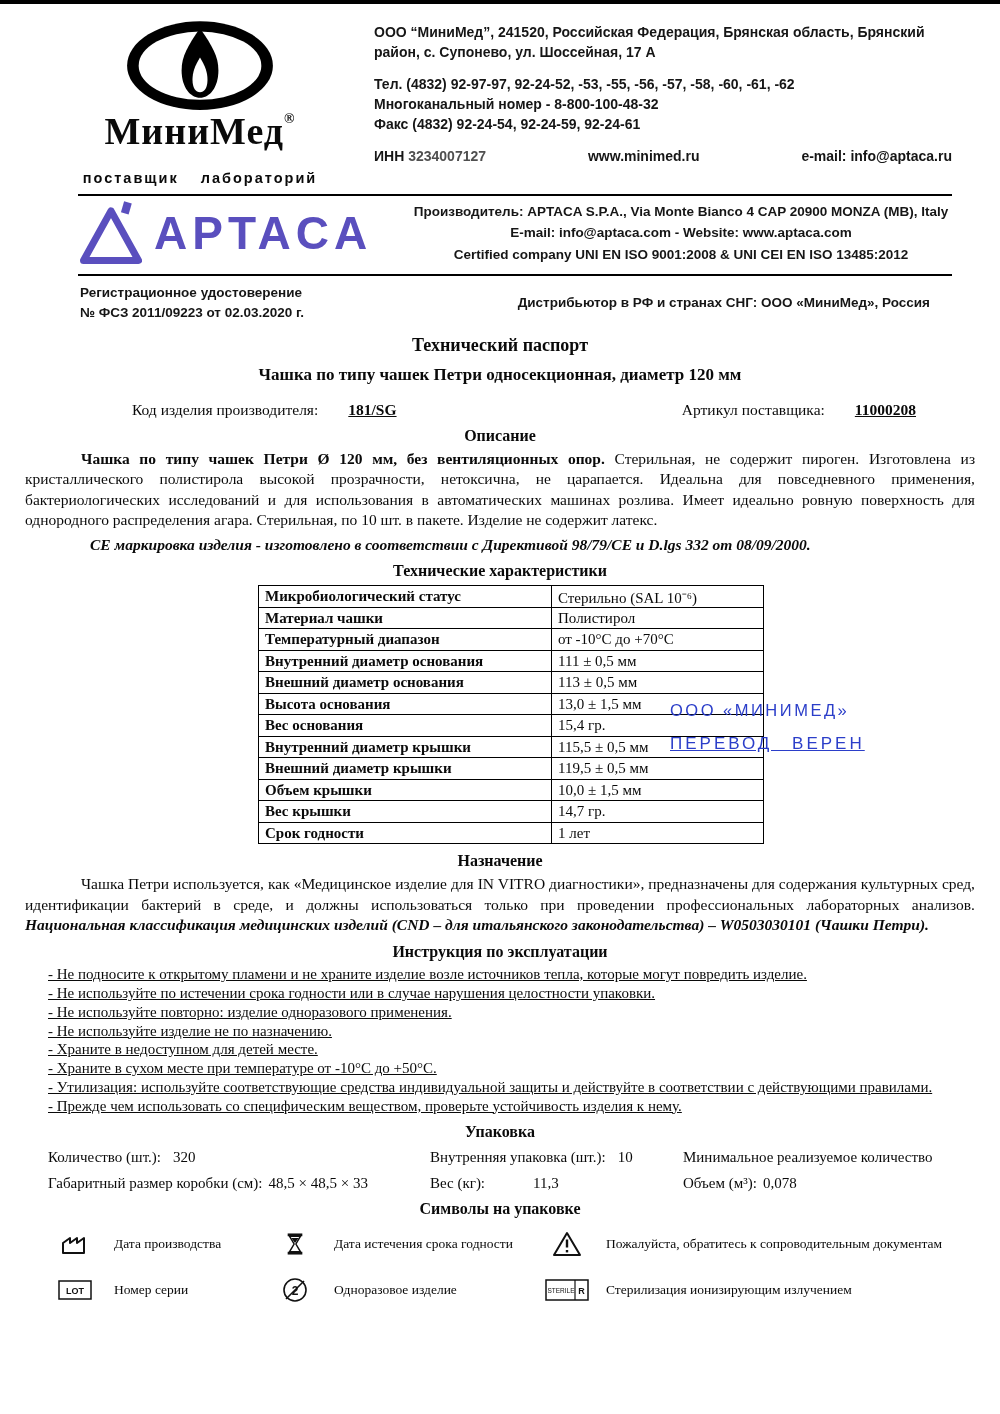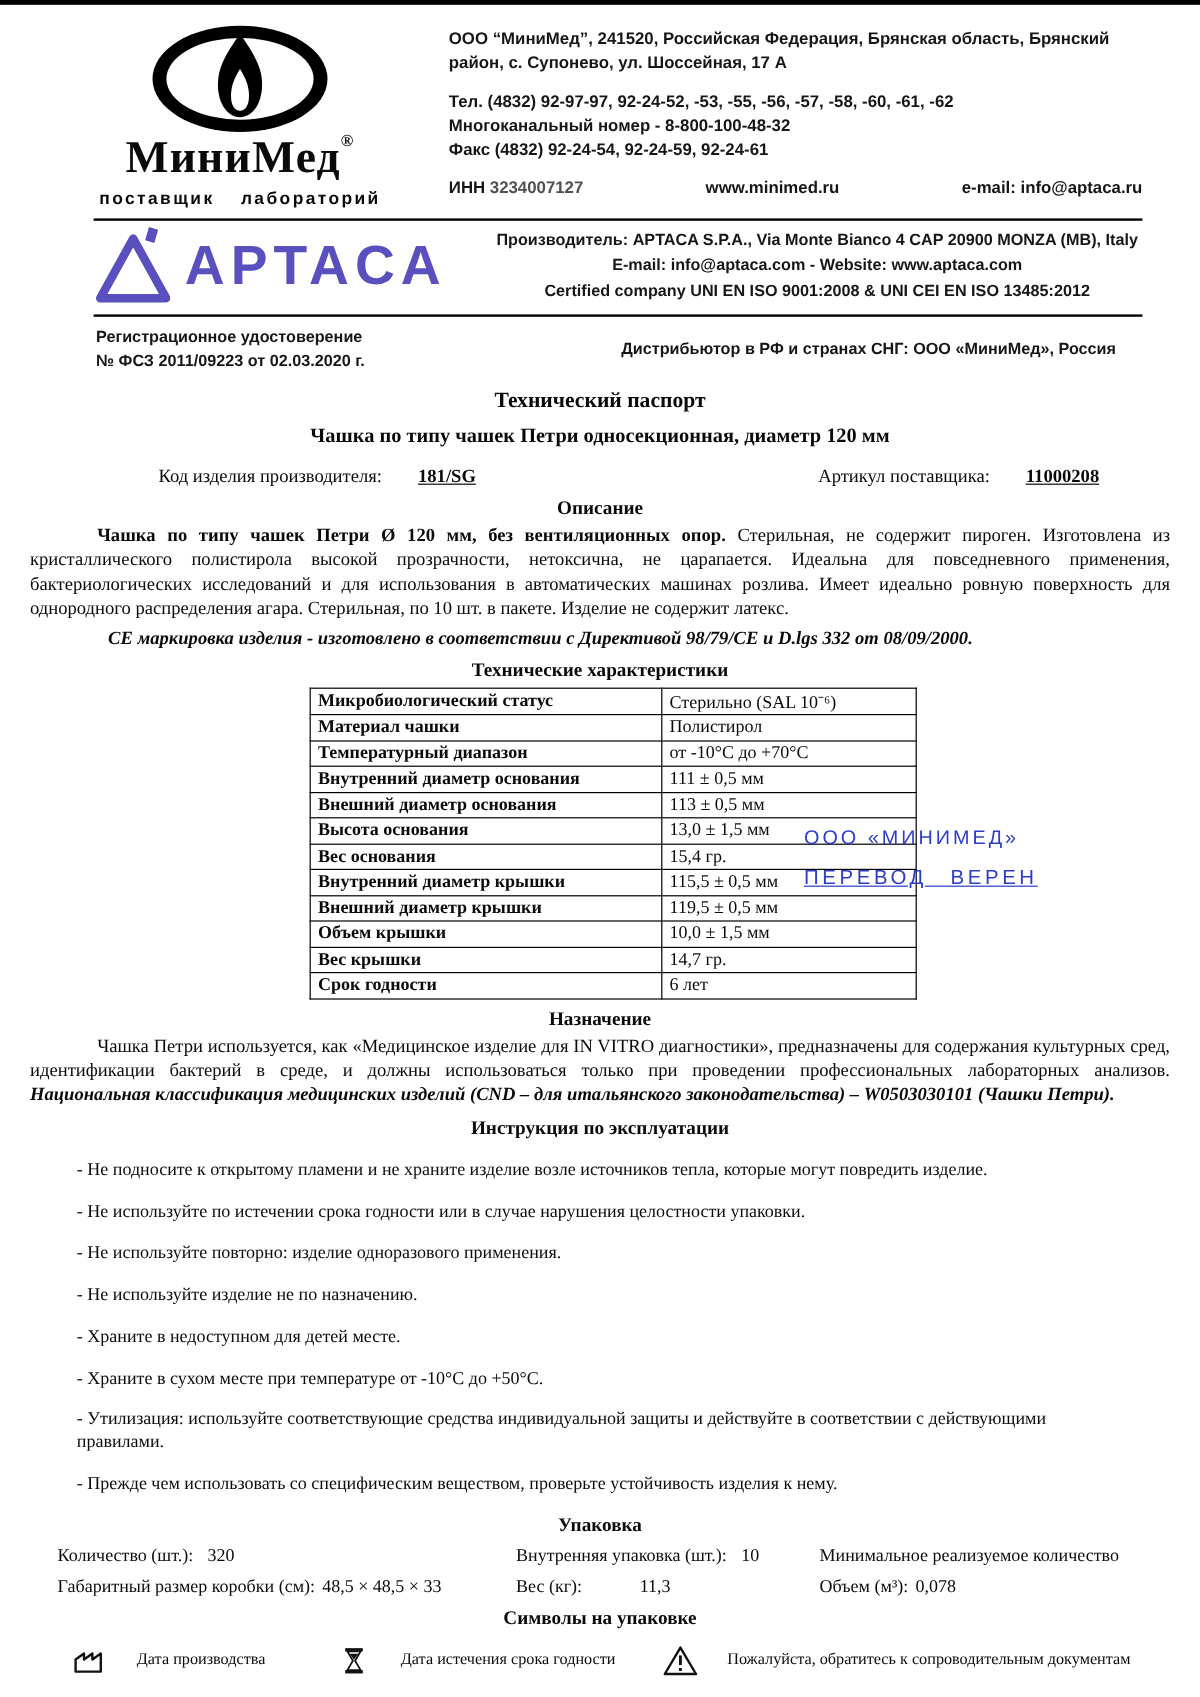--- a/index.html
+++ b/index.html
@@ -7,21 +7,21 @@
         font-family:"Liberation Serif",serif;color:#0a0a0a;}
   .top-bar{height:4px;background:#000;}
 
   
   .header{display:flex;padding:12px 48px 0 52px;}
   .logo-col{width:296px;flex:none;text-align:center;padding-top:4px;}
   .oval-logo{display:block;margin:0 auto;}
   .brand-line{font-weight:bold;font-size:38px;line-height:1.05;letter-spacing:1px;white-space:nowrap;}
   .brand-reg{font-size:14px;vertical-align:top;}
   .tagline{font-family:"Liberation Sans",sans-serif;font-weight:bold;font-size:14.5px;
-           letter-spacing:2px;word-spacing:16px;margin-top:6px;white-space:nowrap;}
+           letter-spacing:2px;word-spacing:16px;margin-top:18px;white-space:nowrap;}
   .info-col{flex:1;margin-left:26px;font-family:"Liberation Sans",sans-serif;font-weight:bold;
             font-size:14px;line-height:1.45;padding-top:6px;color:#161616;}
   .addr{margin:0 0 11px 0;}
   .phones p{margin:0;}
   .inn-row{display:flex;justify-content:space-between;margin-top:12px;align-items:baseline;}
   .inn-value{color:#4f4f4f;}
 
   .rule{border-top:2px solid #000;margin:8px 48px 0 78px;}
 
   
@@ -55,21 +55,21 @@
   .specs-table td{border:1px solid #000;font-size:15px;padding:0 6px;height:20.5px;}
   td.lbl{width:280px;font-weight:bold;}
   td.val{width:199px;}
 
   .stamp{position:absolute;left:412px;top:116px;font-family:"Liberation Sans",sans-serif;
          font-weight:normal;white-space:nowrap;}
   .stamp-l1{font-size:16.5px;letter-spacing:2.5px;}
   .stamp-l2{font-size:17px;letter-spacing:3px;word-spacing:12px;margin-top:14px;text-decoration:underline;}
 
   .instr{margin:4px 48px 0;font-size:15px;line-height:1.25;}
-  .instr-line{margin:16px;}
+  .instr-line{margin:0;text-decoration:underline;}
 
   .pack-grid{display:grid;grid-template-columns:382px 253px 1fr;margin:8px 48px 0;
              font-size:15px;row-gap:9px;}
   .g6{margin-left:6px;}
   .g12{margin-left:12px;}
   .g48{margin-left:48px;}
 
   .symbols-grid{display:grid;grid-template-columns:220px 272px 1fr;margin:13px 48px 0 52px;row-gap:20px;}
   .symbol-cell{display:flex;align-items:center;}
   .sym-icon{width:46px;flex:none;display:flex;justify-content:center;align-items:center;}
@@ -193,21 +193,21 @@
         <tr>
             <td class="lbl">Объем крышки</td>
             <td class="val">10,0 ± 1,5 мм</td>
           </tr>
         <tr>
             <td class="lbl">Вес крышки</td>
             <td class="val">14,7 гр.</td>
           </tr>
         <tr>
             <td class="lbl">Срок годности</td>
-            <td class="val">6 лет</td>
+            <td class="val">1 лет</td>
           </tr>
       </tbody>
     </table>
     <div class="stamp" style="color:#2b3ec9;">
       <div class="stamp-l1">ООО «МИНИМЕД»</div>
       <div class="stamp-l2">ПЕРЕВОД ВЕРЕН</div>
     </div>
   </div>
 
   <div class="section-h">Назначение</div>

